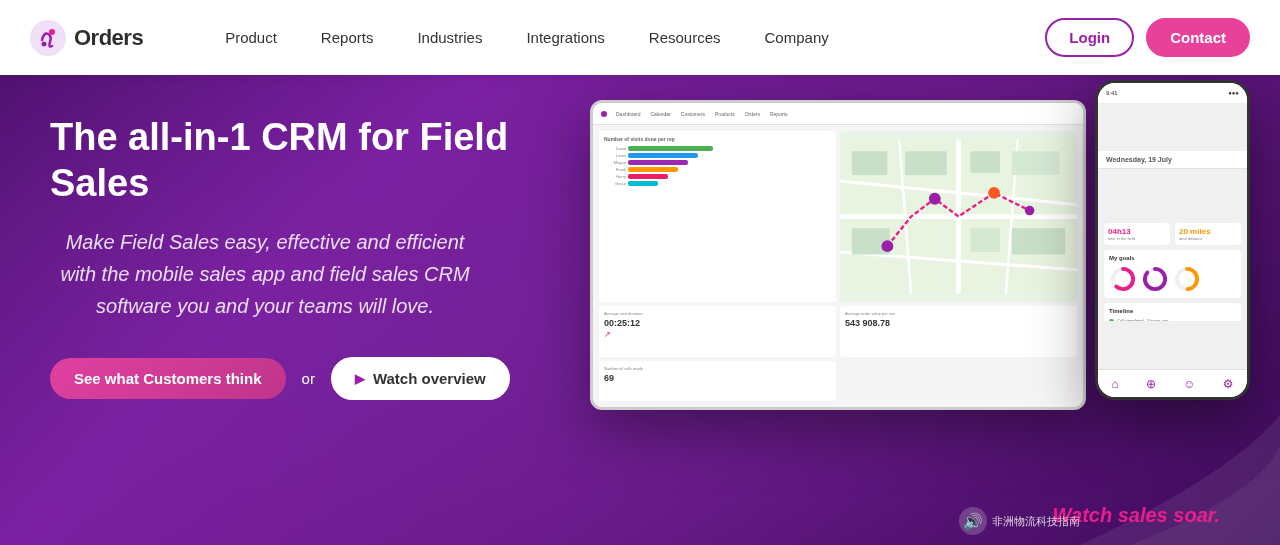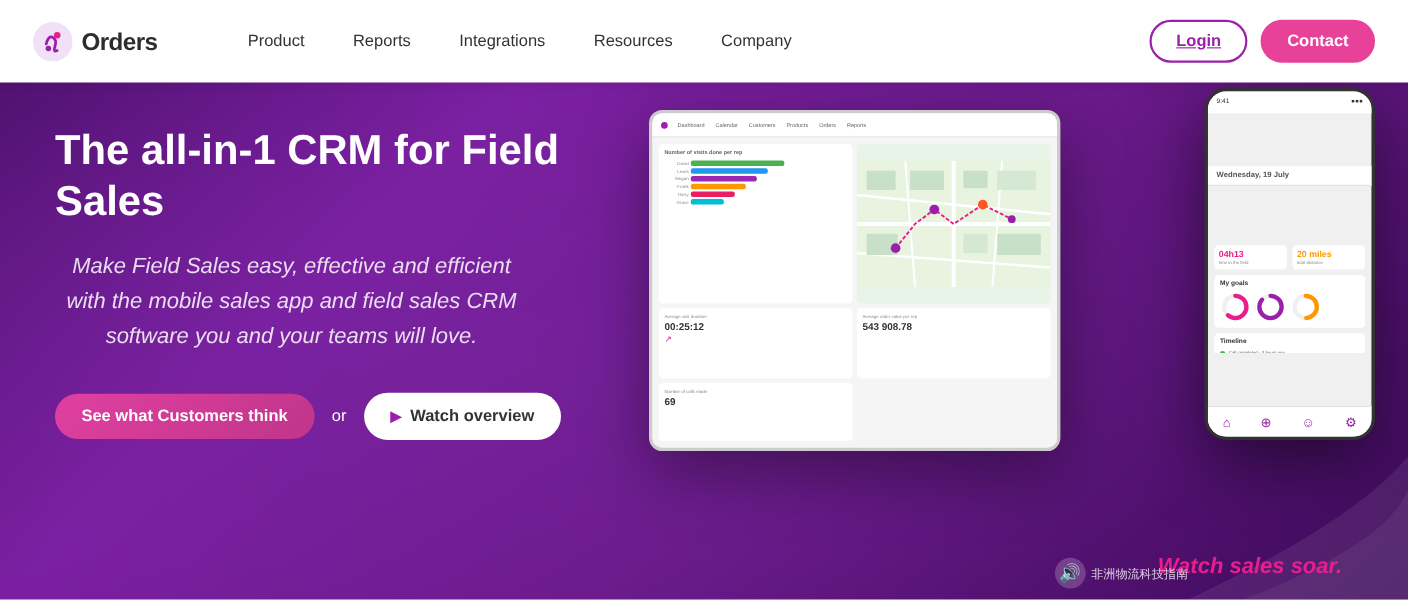--- a/index.html
+++ b/index.html
@@ -57,21 +57,20 @@
     }
     .btn-login {
       padding: 9px 22px;
       border: 2px solid #9b1faa;
       border-radius: 25px;
       background: transparent;
       color: #9b1faa;
       font-size: 15px;
       font-weight: 600;
       cursor: pointer;
-      text-decoration: underline;
     }
     .btn-contact {
       padding: 9px 22px;
       border: 2px solid #e8419a;
       border-radius: 25px;
       background: #e8419a;
       color: #fff;
       font-size: 15px;
       font-weight: 600;
       cursor: pointer;
@@ -164,21 +163,21 @@
       right: 0;
       width: 720px;
       height: 450px;
     }
 
     
     .tablet-mockup {
       position: absolute;
       top: 20px;
       left: 30px;
-      width: 374px;
+      width: 496px;
       height: 310px;
       background: #e8e8e8;
       border-radius: 12px;
       border: 3px solid #ccc;
       overflow: hidden;
       box-shadow: 0 20px 60px rgba(0,0,0,0.4);
     }
     .tablet-screen {
       width: 100%;
       height: 100%;
@@ -643,20 +642,21 @@
       <circle cx="18" cy="18" r="18" fill="#f0e0f8"></circle>
       <path d="M12 20 Q14 12 18 14 Q22 16 20 22 Q18 28 22 26" stroke="#9b1faa" stroke-width="2.5" fill="none" stroke-linecap="round"></path>
       <circle cx="22" cy="12" r="3" fill="#e91e8c"></circle>
       <circle cx="14" cy="24" r="2.5" fill="#9b1faa"></circle>
     </svg>
     <span class="logo-text">Orders</span>
   </div>
   <nav class="nav">
     <span class="nav-item">Product</span>
     <span class="nav-item">Reports</span>
+    <span class="nav-item">Industries</span>
     <span class="nav-item">Integrations</span>
     <span class="nav-item">Resources</span>
     <span class="nav-item">Company</span>
   </nav>
   <div class="nav-actions">
     <button class="btn-login">Login</button>
     <button class="btn-contact">Contact</button>
   </div>
 </div>
 

